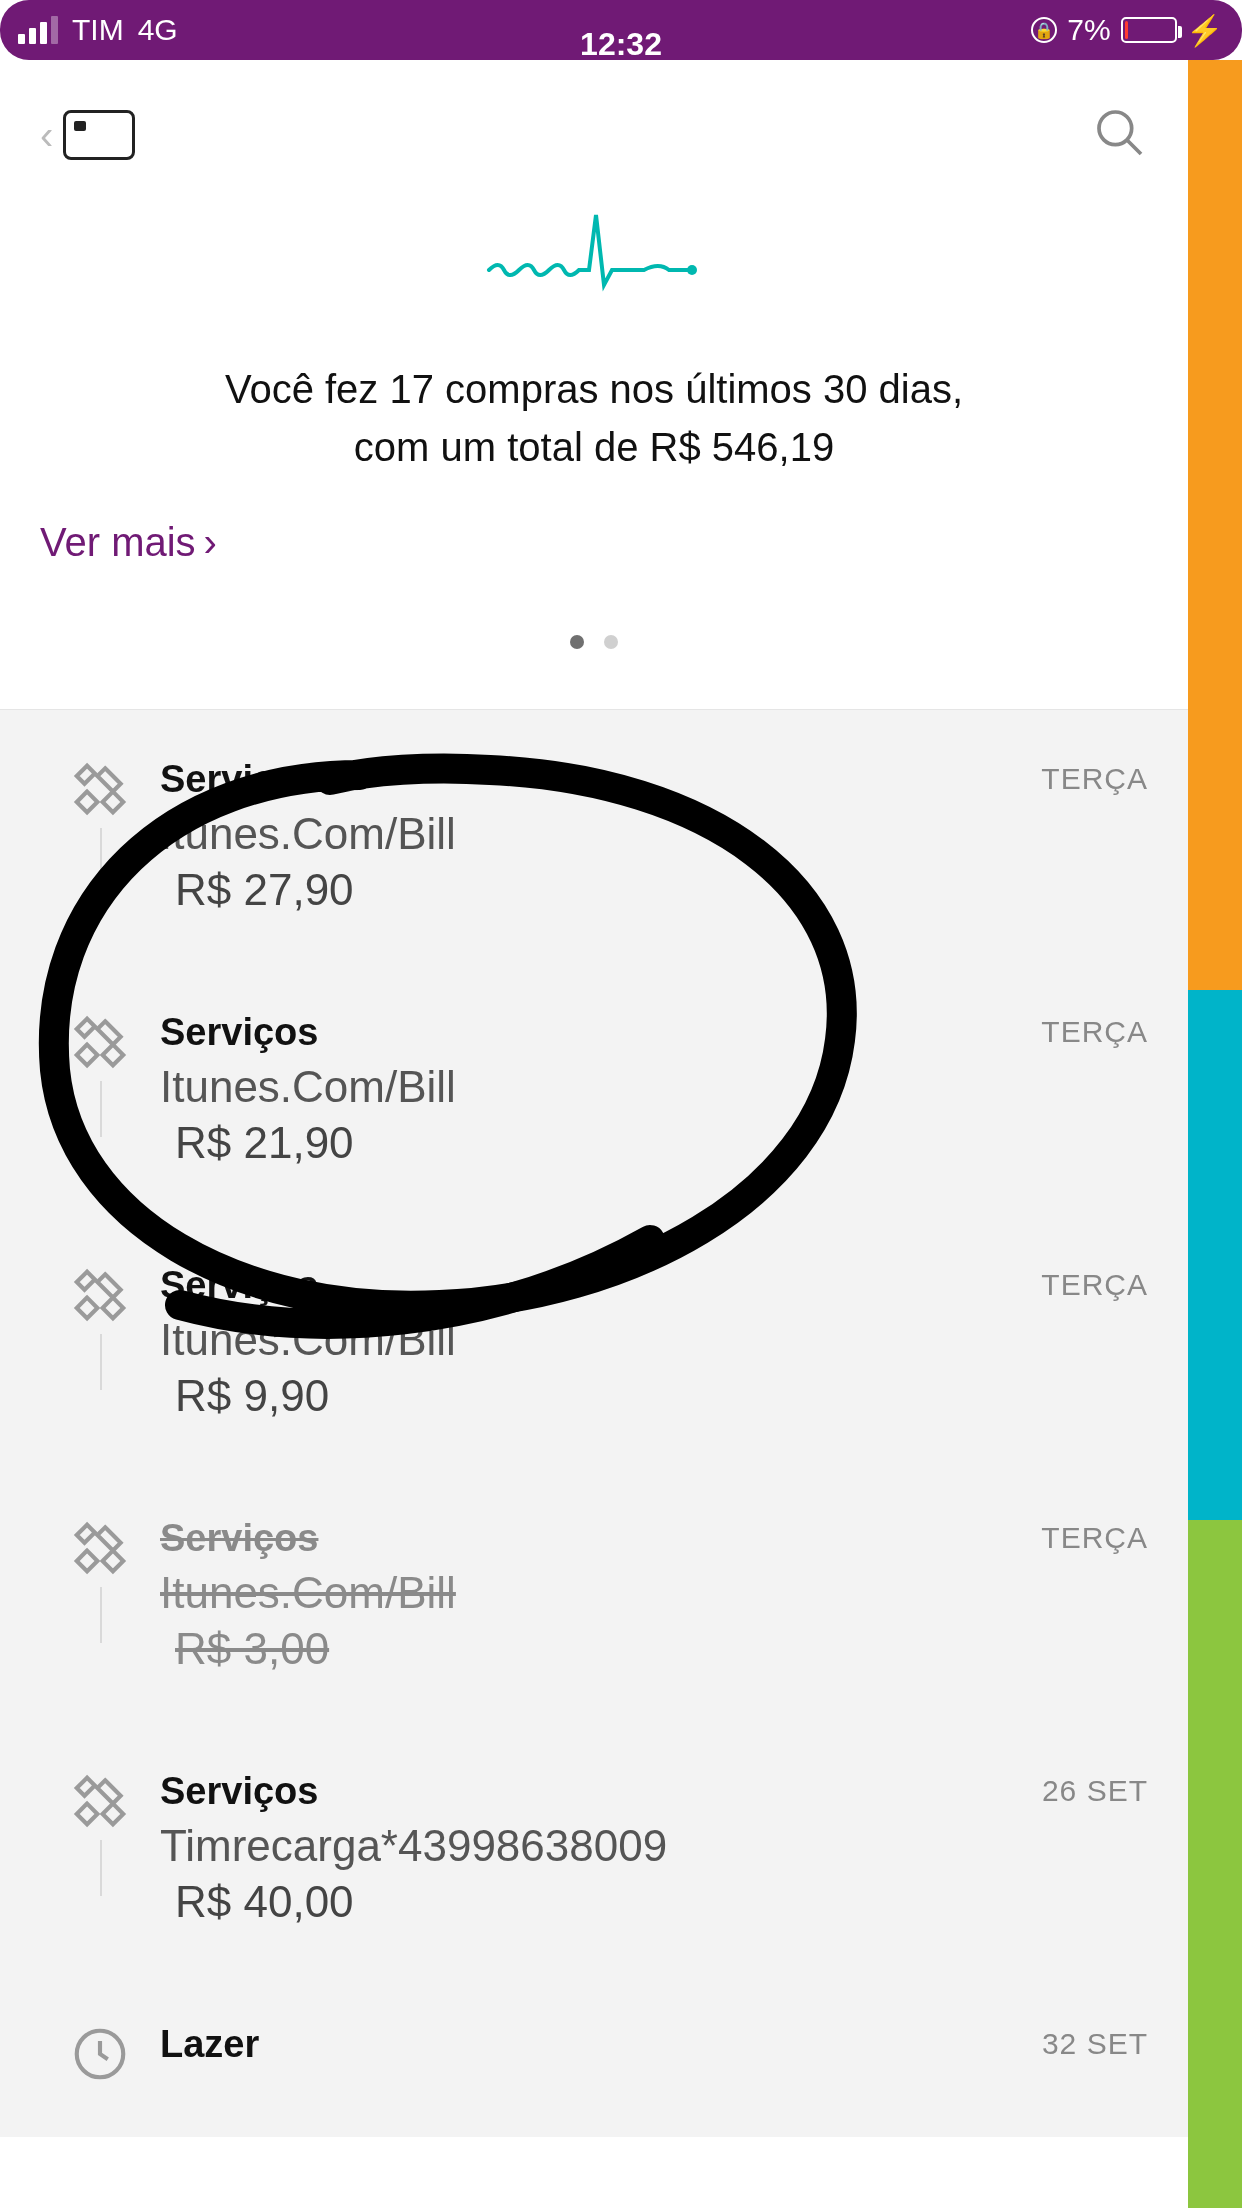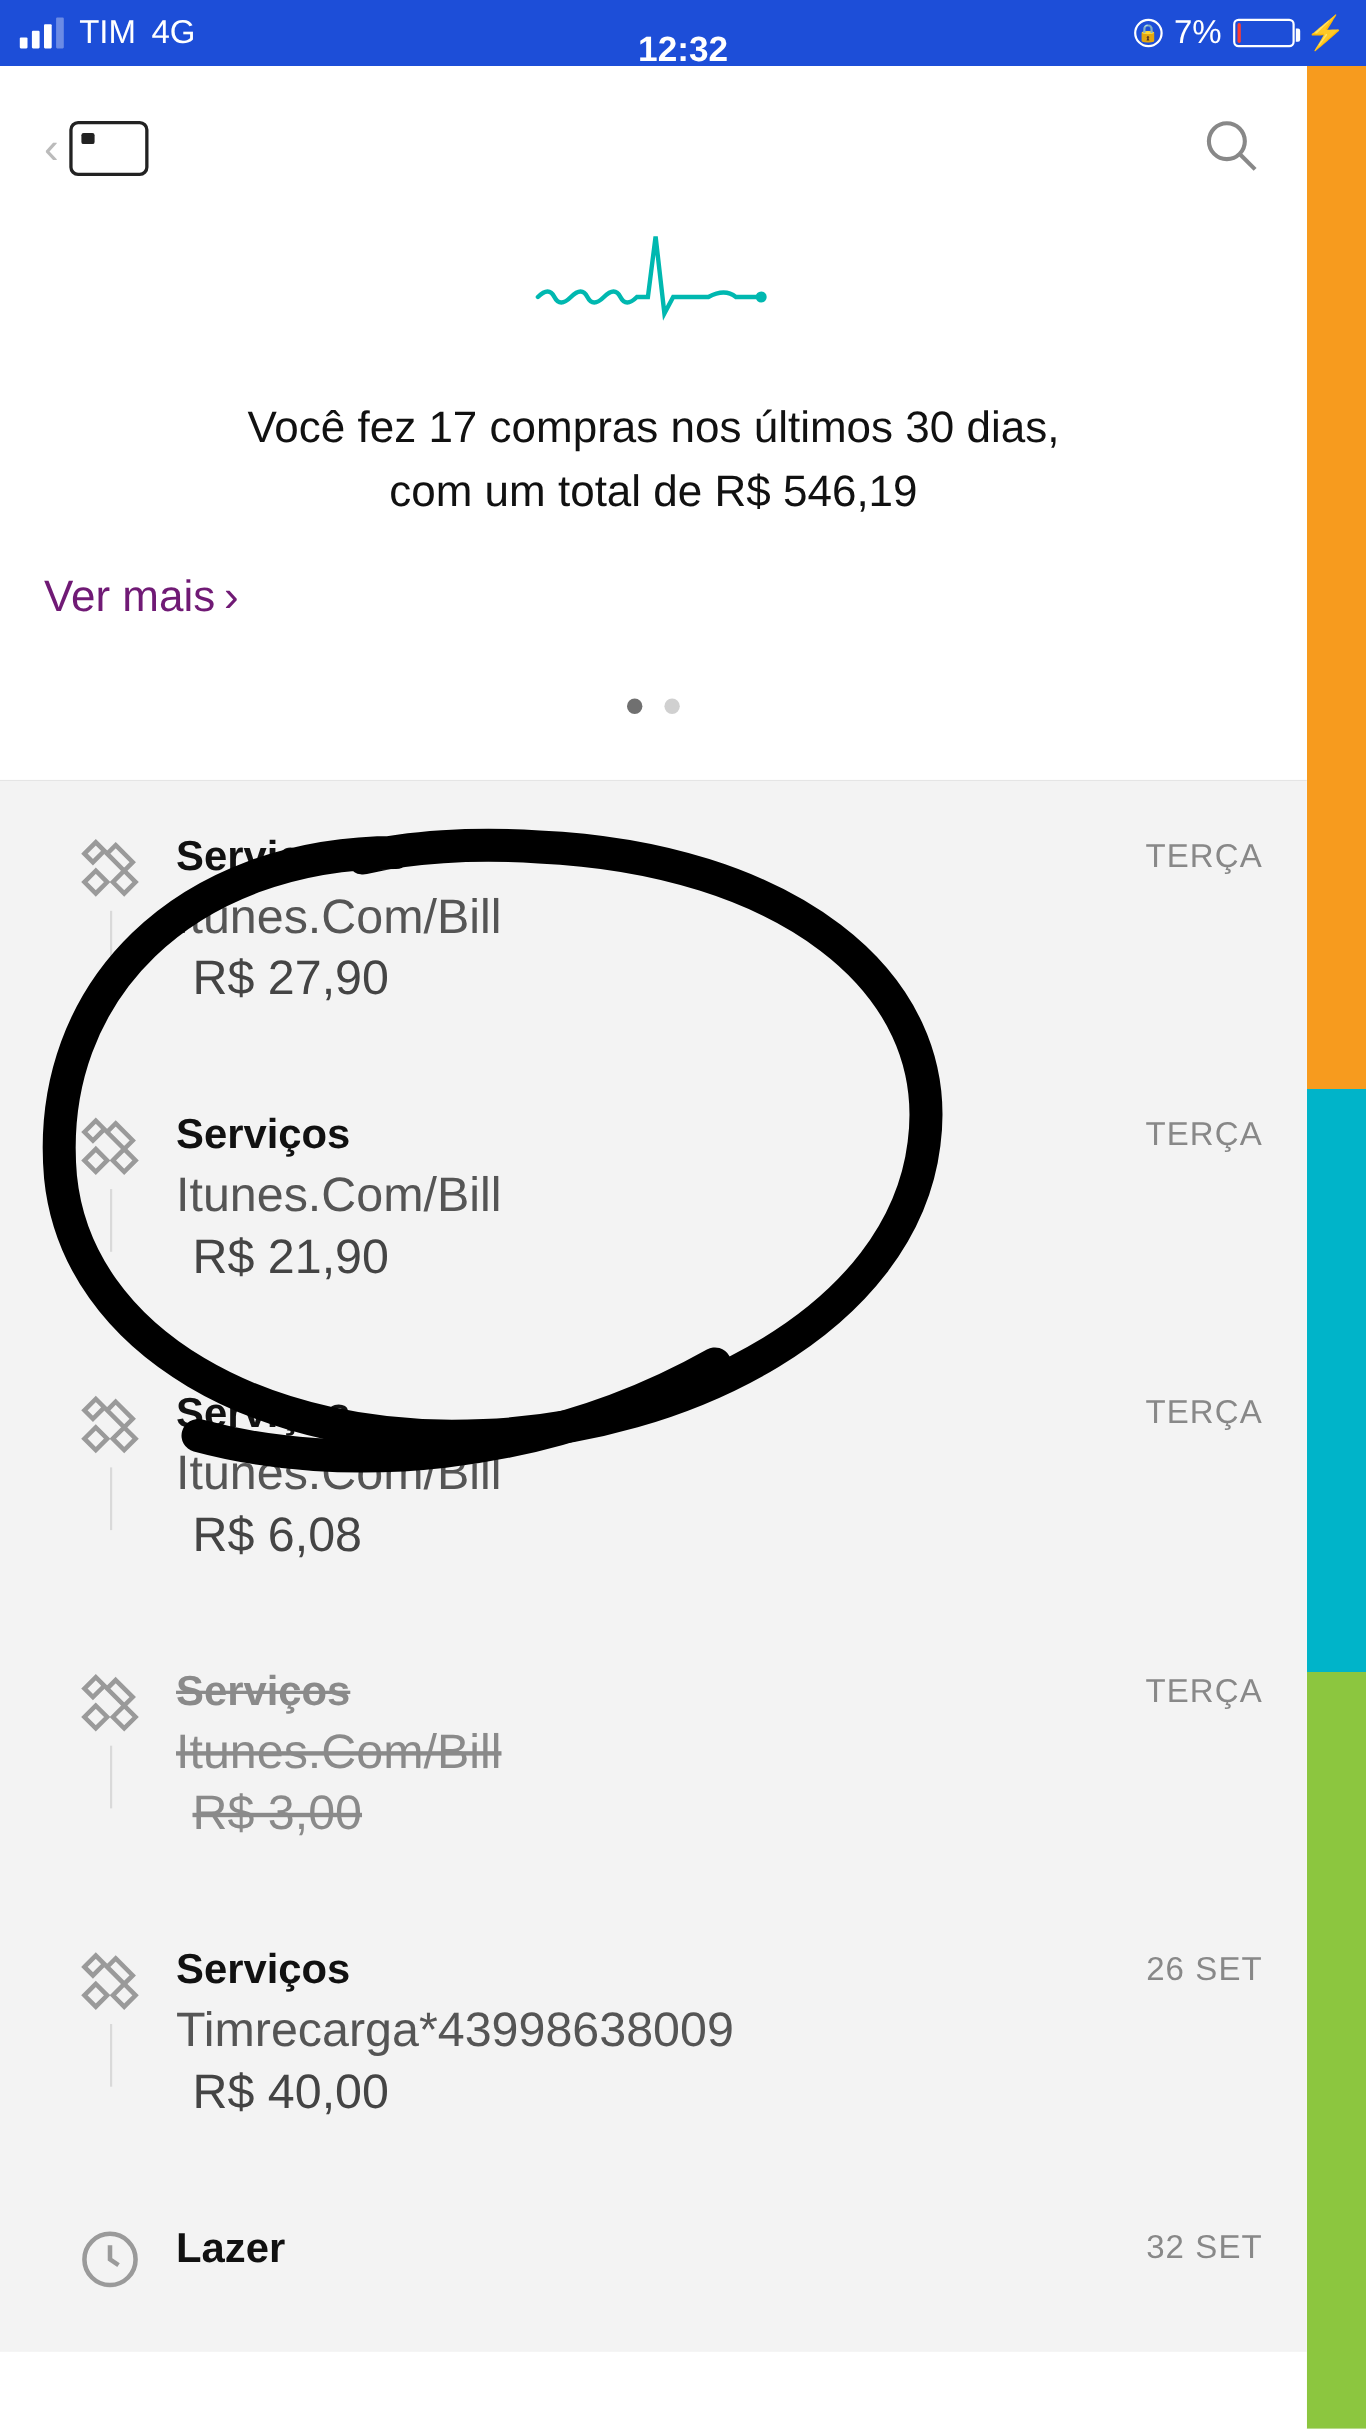--- a/index.html
+++ b/index.html
@@ -1,20 +1,20 @@
 <!DOCTYPE html>
 <html><head>
 <meta charset="utf-8">
 <style>
   * { margin: 0; padding: 0; box-sizing: border-box; }
   html, body { width: 1242px; height: 2208px; font-family: -apple-system, Helvetica, Arial, sans-serif; background: #fff; }
   .screen { position: relative; width: 1242px; height: 2208px; overflow: hidden; }
 
   
-  .status-bar { height: 60px; background: #1d4ed8; color: #fff; display: flex; align-items: center; padding: 0 18px; font-size: 30px; font-weight: 500; }
+  .status-bar { height: 60px; background: #701a75; color: #fff; display: flex; align-items: center; padding: 0 18px; font-size: 30px; font-weight: 500; border-radius: 29px; }
   .status-left { display: flex; align-items: center; gap: 14px; flex: 1; }
   .status-center { flex: 0 0 auto; font-weight: 600; font-size: 32px; margin-top: 28px; }
   .status-right { display: flex; align-items: center; gap: 10px; flex: 1; justify-content: flex-end; }
   .sig-bars { display: flex; align-items: flex-end; gap: 4px; }
   .sig-bars span { width: 7px; background: #fff; display: block; border-radius: 1px; }
   .sig-bars span:nth-child(1){height:10px;}
   .sig-bars span:nth-child(2){height:16px;}
   .sig-bars span:nth-child(3){height:22px;}
   .sig-bars span:nth-child(4){height:28px; background: rgba(255,255,255,0.35);}
   .battery { width: 56px; height: 26px; border: 2px solid #fff; border-radius: 5px; position: relative; display: flex; align-items: center; padding: 2px; }
@@ -181,21 +181,21 @@
             <span class="tools-icon"><svg viewBox="0 0 24 24" fill="none" stroke="#9a9a9a" stroke-width="1.6">
                 <path d="M14 4l6 6-3 3-6-6z"></path>
                 <path d="M7 13l-4 4 4 4 4-4z"></path>
                 <path d="M3 7l4-4 3 3-4 4z"></path>
                 <path d="M13 17l4-4 4 4-4 4z"></path>
               </svg></span>
           </div>
           <div class="tx-body">
             <div class="cat">Serviços</div>
             <div class="merchant">Itunes.Com/Bill</div>
-            <div class="amount">R$ 6,08</div>
+            <div class="amount">R$ 9,90</div>
           </div>
           <div class="tx-date">TERÇA</div>
         </div>
         <div class="tx-item struck">
           <div class="tx-icon-col">
             <div class="vline"></div>
             <span class="tools-icon"><svg viewBox="0 0 24 24" fill="none" stroke="#9a9a9a" stroke-width="1.6">
                 <path d="M14 4l6 6-3 3-6-6z"></path>
                 <path d="M7 13l-4 4 4 4 4-4z"></path>
                 <path d="M3 7l4-4 3 3-4 4z"></path>

